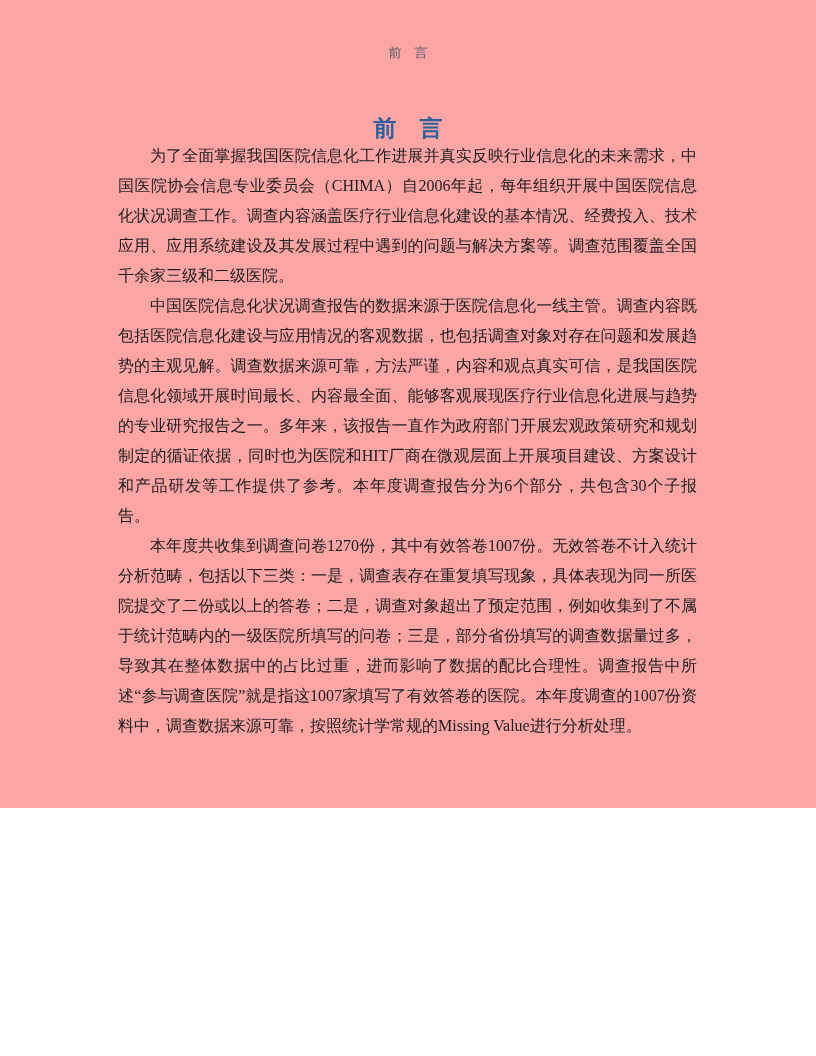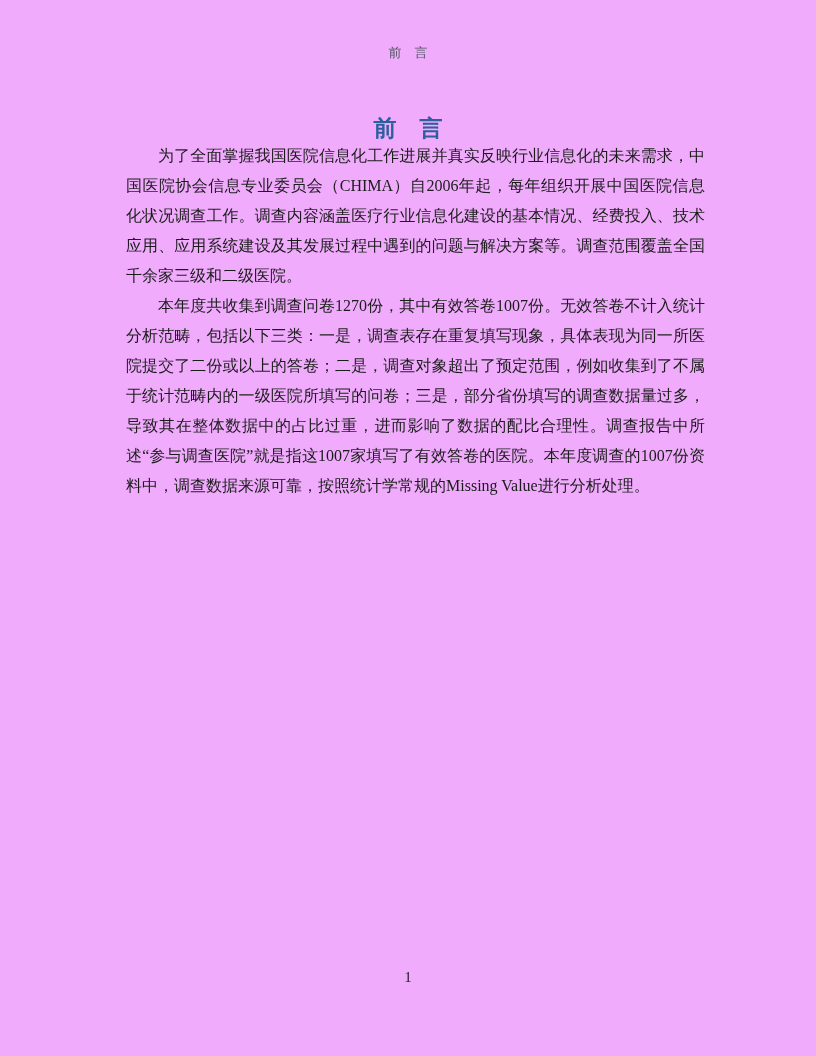--- a/index.html
+++ b/index.html
@@ -1,20 +1,20 @@
 <!DOCTYPE html>
 <html><head>
 <meta charset="utf-8">
 <style>
   html, body { margin: 0; padding: 0; background: #ffffff; }
   .page {
     position: relative;
     width: 816px;
-    height: 1056px;
-    background: #f0abfc;
+    height: 808px;
+    background: #fca5a5;
     overflow: hidden;
     font-family: "Liberation Serif", "DejaVu Serif", serif;
     color: #1c1c1c;
     text-decoration: underline;
   }
   .running-header {
     position: absolute;
     top: 44px;
     left: 0;
     width: 100%;
@@ -33,21 +33,21 @@
     text-align: center;
     font-size: 23px;
     line-height: 32px;
     font-weight: bold;
     color: #2d5f9e;
     font-family: "Liberation Sans", "DejaVu Sans", sans-serif;
   }
   .content {
     position: absolute;
     top: 141px;
-    left: 126px;
+    left: 118px;
     width: 579px;
   }
   .content p {
     margin: 0;
     font-size: 16px;
     line-height: 30px;
     text-align: justify;
     text-indent: 2em;
     color: #1c1c1c;
   }
@@ -77,20 +77,21 @@
 <div class="page">
 
   <div class="running-header">前　言</div>
 
   <h1 class="doc-title">前　言</h1>
 
   <div class="content">
 
     <p>为了全面掌握我国医院信息化工作进展并真实反映行业信息化的未来需求，中国医院协会信息专业委员会（CHIMA）自2006年起，每年组织开展中国医院信息化状况调查工作。调查内容涵盖医疗行业信息化建设的基本情况、经费投入、技术应用、应用系统建设及其发展过程中遇到的问题与解决方案等。调查范围覆盖全国千余家三级和二级医院。</p>
 
+    <p>中国医院信息化状况调查报告的数据来源于医院信息化一线主管。调查内容既包括医院信息化建设与应用情况的客观数据，也包括调查对象对存在问题和发展趋势的主观见解。调查数据来源可靠，方法严谨，内容和观点真实可信，是我国医院信息化领域开展时间最长、内容最全面、能够客观展现医疗行业信息化进展与趋势的专业研究报告之一。多年来，该报告一直作为政府部门开展宏观政策研究和规划制定的循证依据，同时也为医院和HIT厂商在微观层面上开展项目建设、方案设计和产品研发等工作提供了参考。本年度调查报告分为6个部分，共包含30个子报告。</p>
 
 
 
     <p>本年度共收集到调查问卷1270份，其中有效答卷1007份。无效答卷不计入统计分析范畴，包括以下三类：一是，调查表存在重复填写现象，具体表现为同一所医院提交了二份或以上的答卷；二是，调查对象超出了预定范围，例如收集到了不属于统计范畴内的一级医院所填写的问卷；三是，部分省份填写的调查数据量过多，导致其在整体数据中的占比过重，进而影响了数据的配比合理性。调查报告中所述“参与调查医院”就是指这1007家填写了有效答卷的医院。本年度调查的1007份资料中，调查数据来源可靠，按照统计学常规的Missing Value进行分析处理。</p>
 
 
   </div>
 
   <div class="page-footer">1</div>
 

